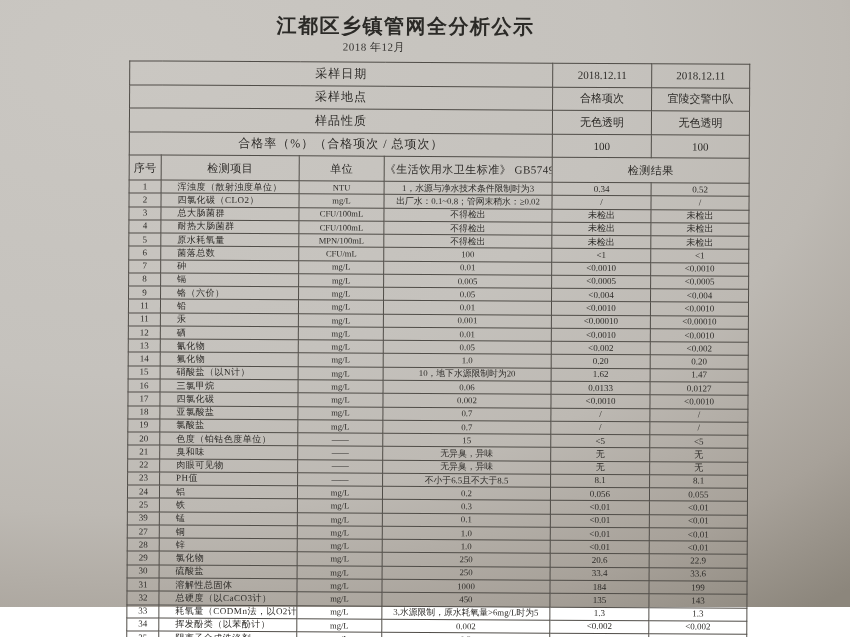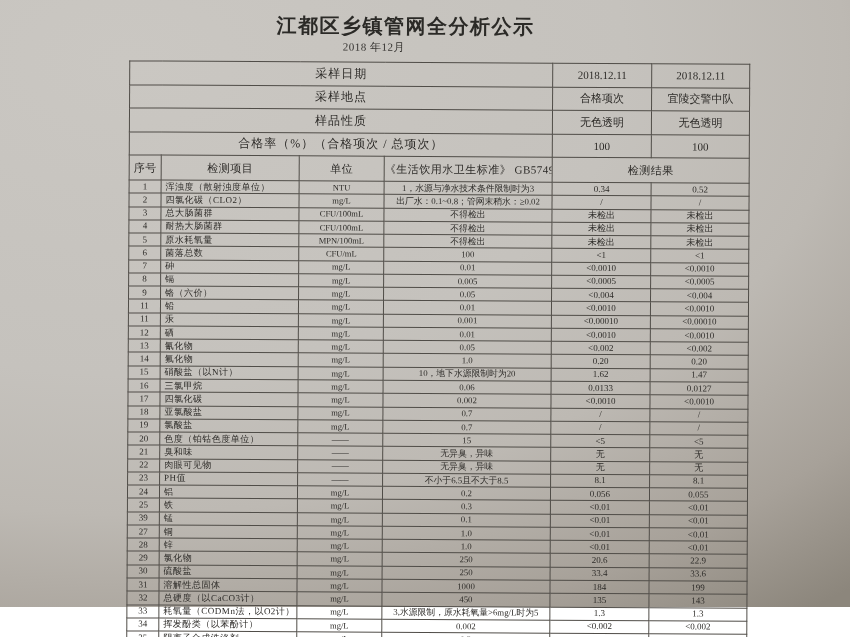--- a/index.html
+++ b/index.html
@@ -34,21 +34,21 @@
   td{
     border:1px solid #504d48;
     text-align:center;vertical-align:middle;
     padding:0;overflow:hidden;white-space:nowrap;
     color:#2d2b28;
   }
   .info-row td{height:22.5px;font-size:11px;}
   .info-row .info-label{font-size:12px;letter-spacing:1px;}
   .cols-row td{height:24px;font-size:11px;letter-spacing:0.5px;}
   .data-row td{height:12.27px;font-size:9px;line-height:1;}
-  .data-row .c-item{text-align:left;padding-left:4px;letter-spacing:0.5px;}
+  .data-row .c-item{text-align:left;padding-left:16px;letter-spacing:0.5px;}
   .data-row .c-unit{font-size:8.5px;}
   .data-row .c-std{font-size:8.8px;}
   .data-row .c-res{font-size:9px;}
 </style>
 </head>
 <body>
 
 <div class="photo">
   <div class="paper">
     <div class="title">江都区乡镇管网全分析公示</div>

